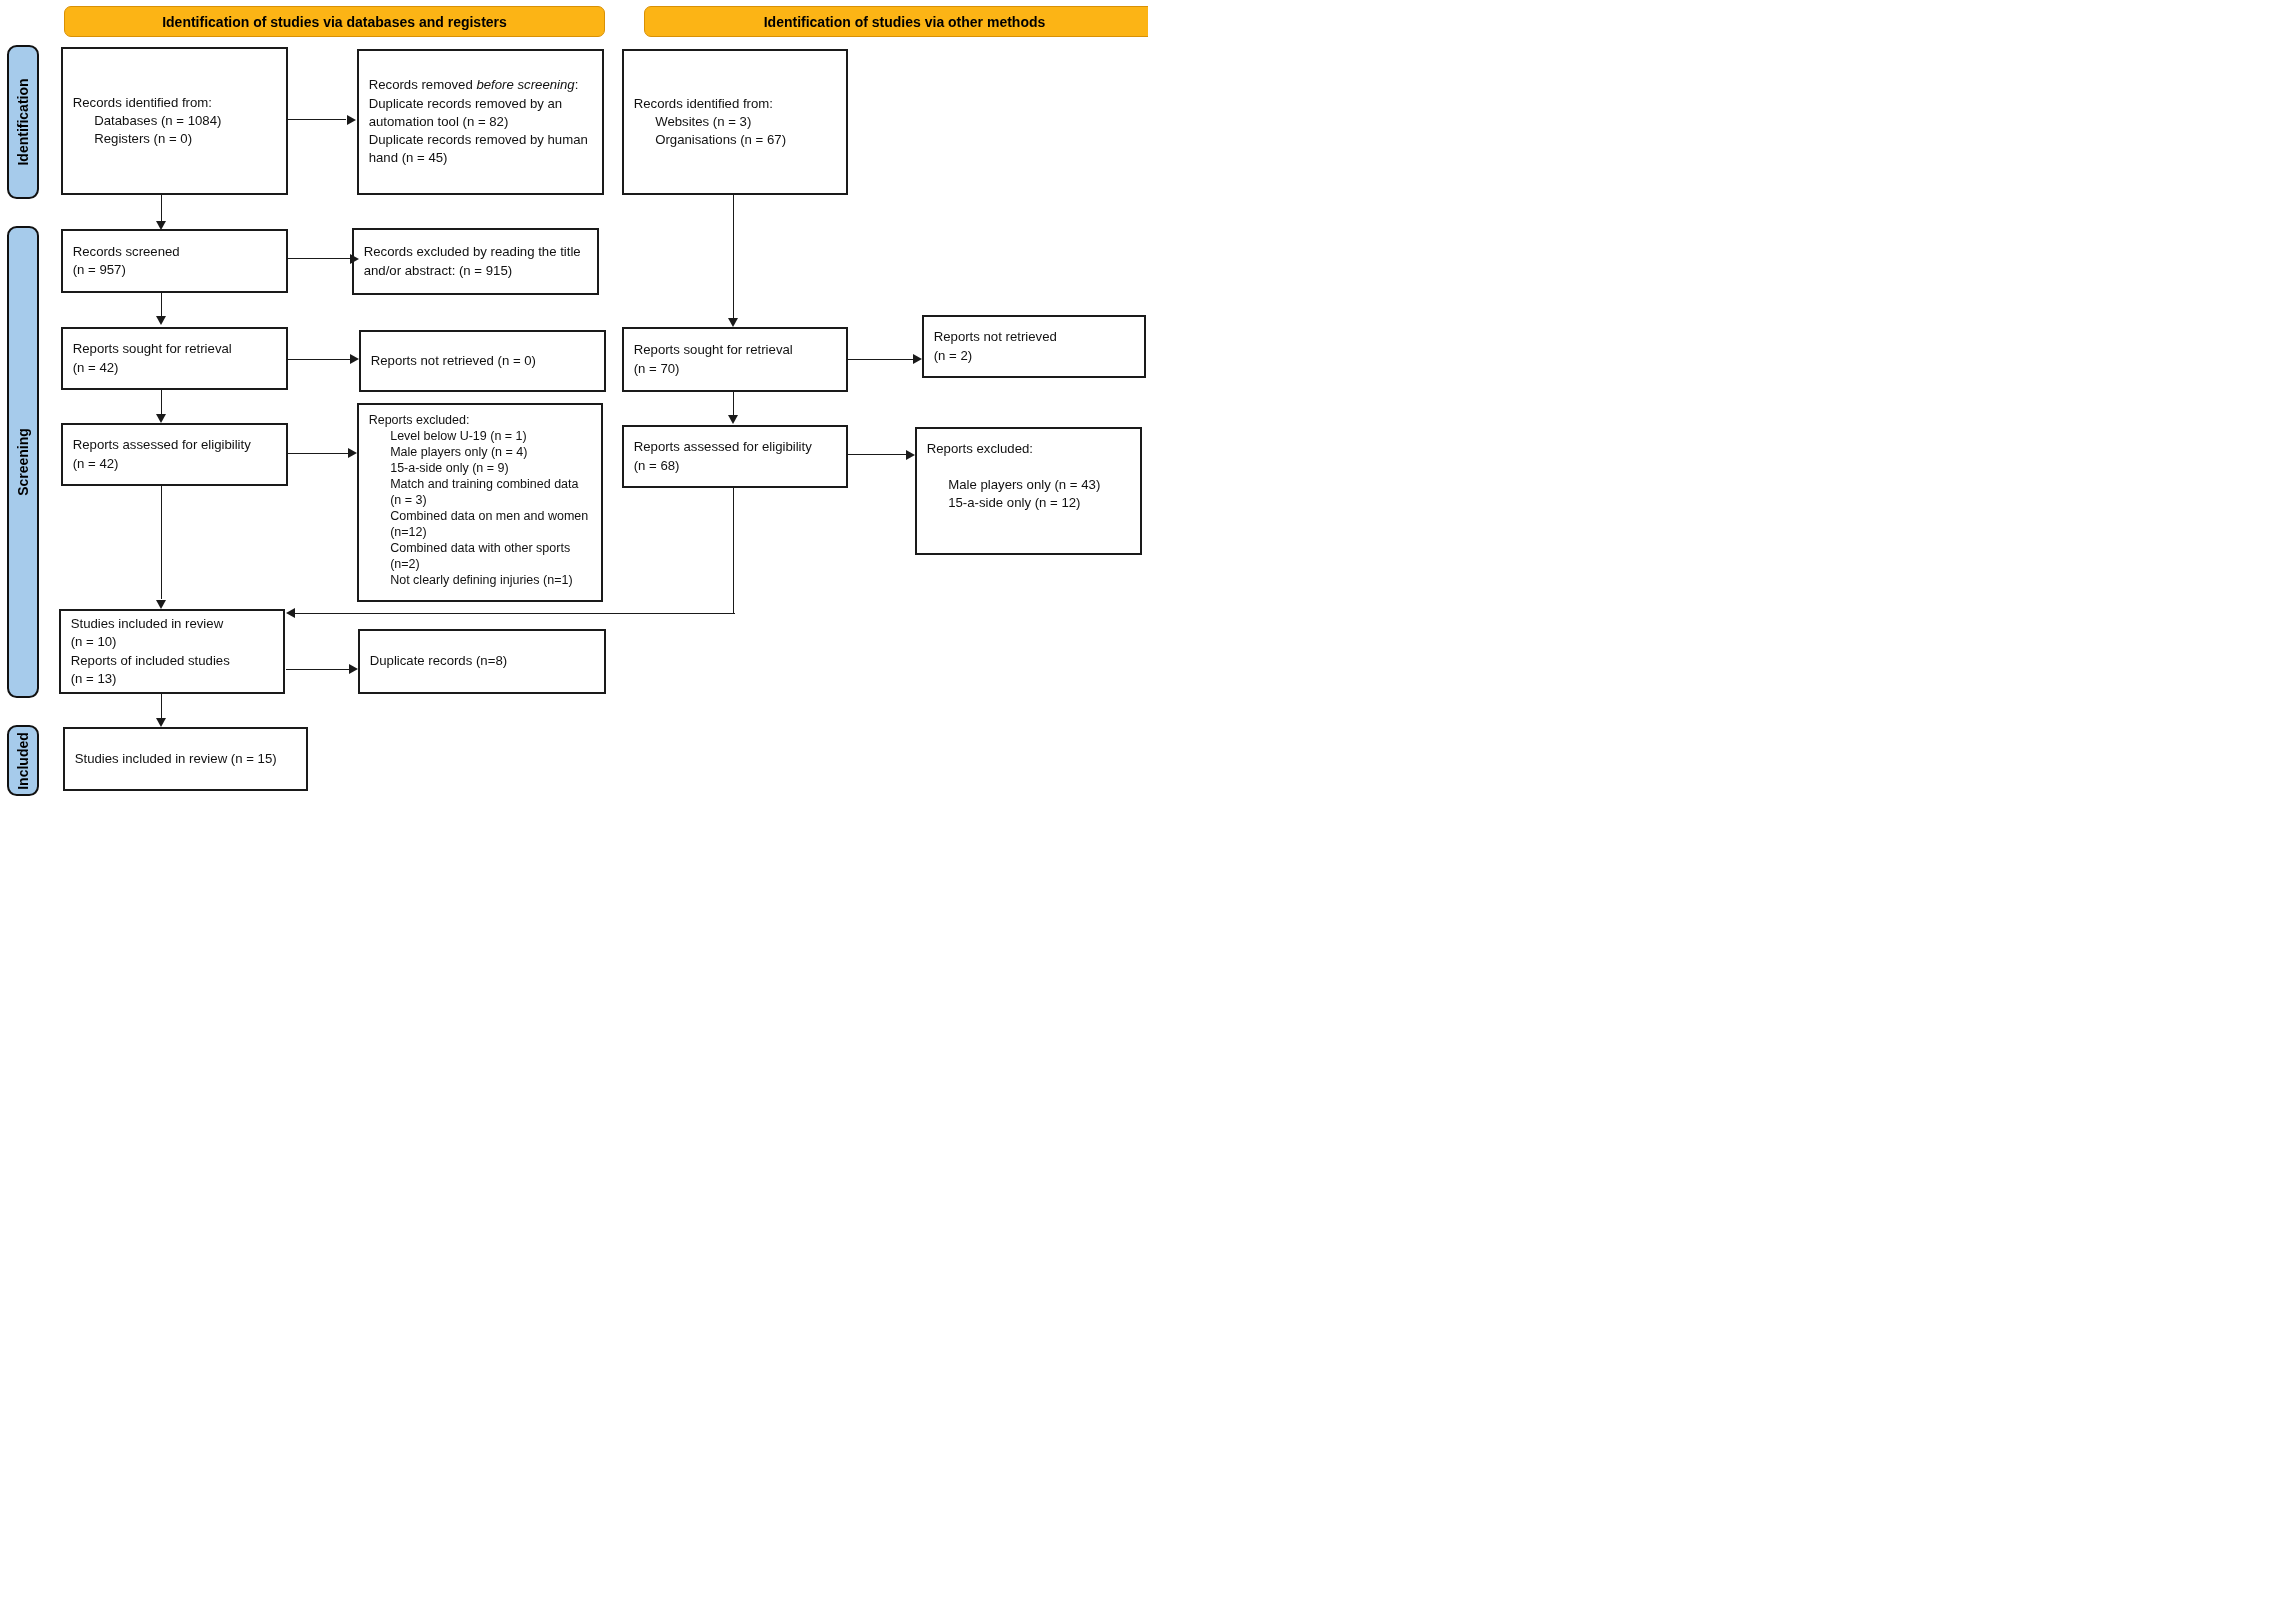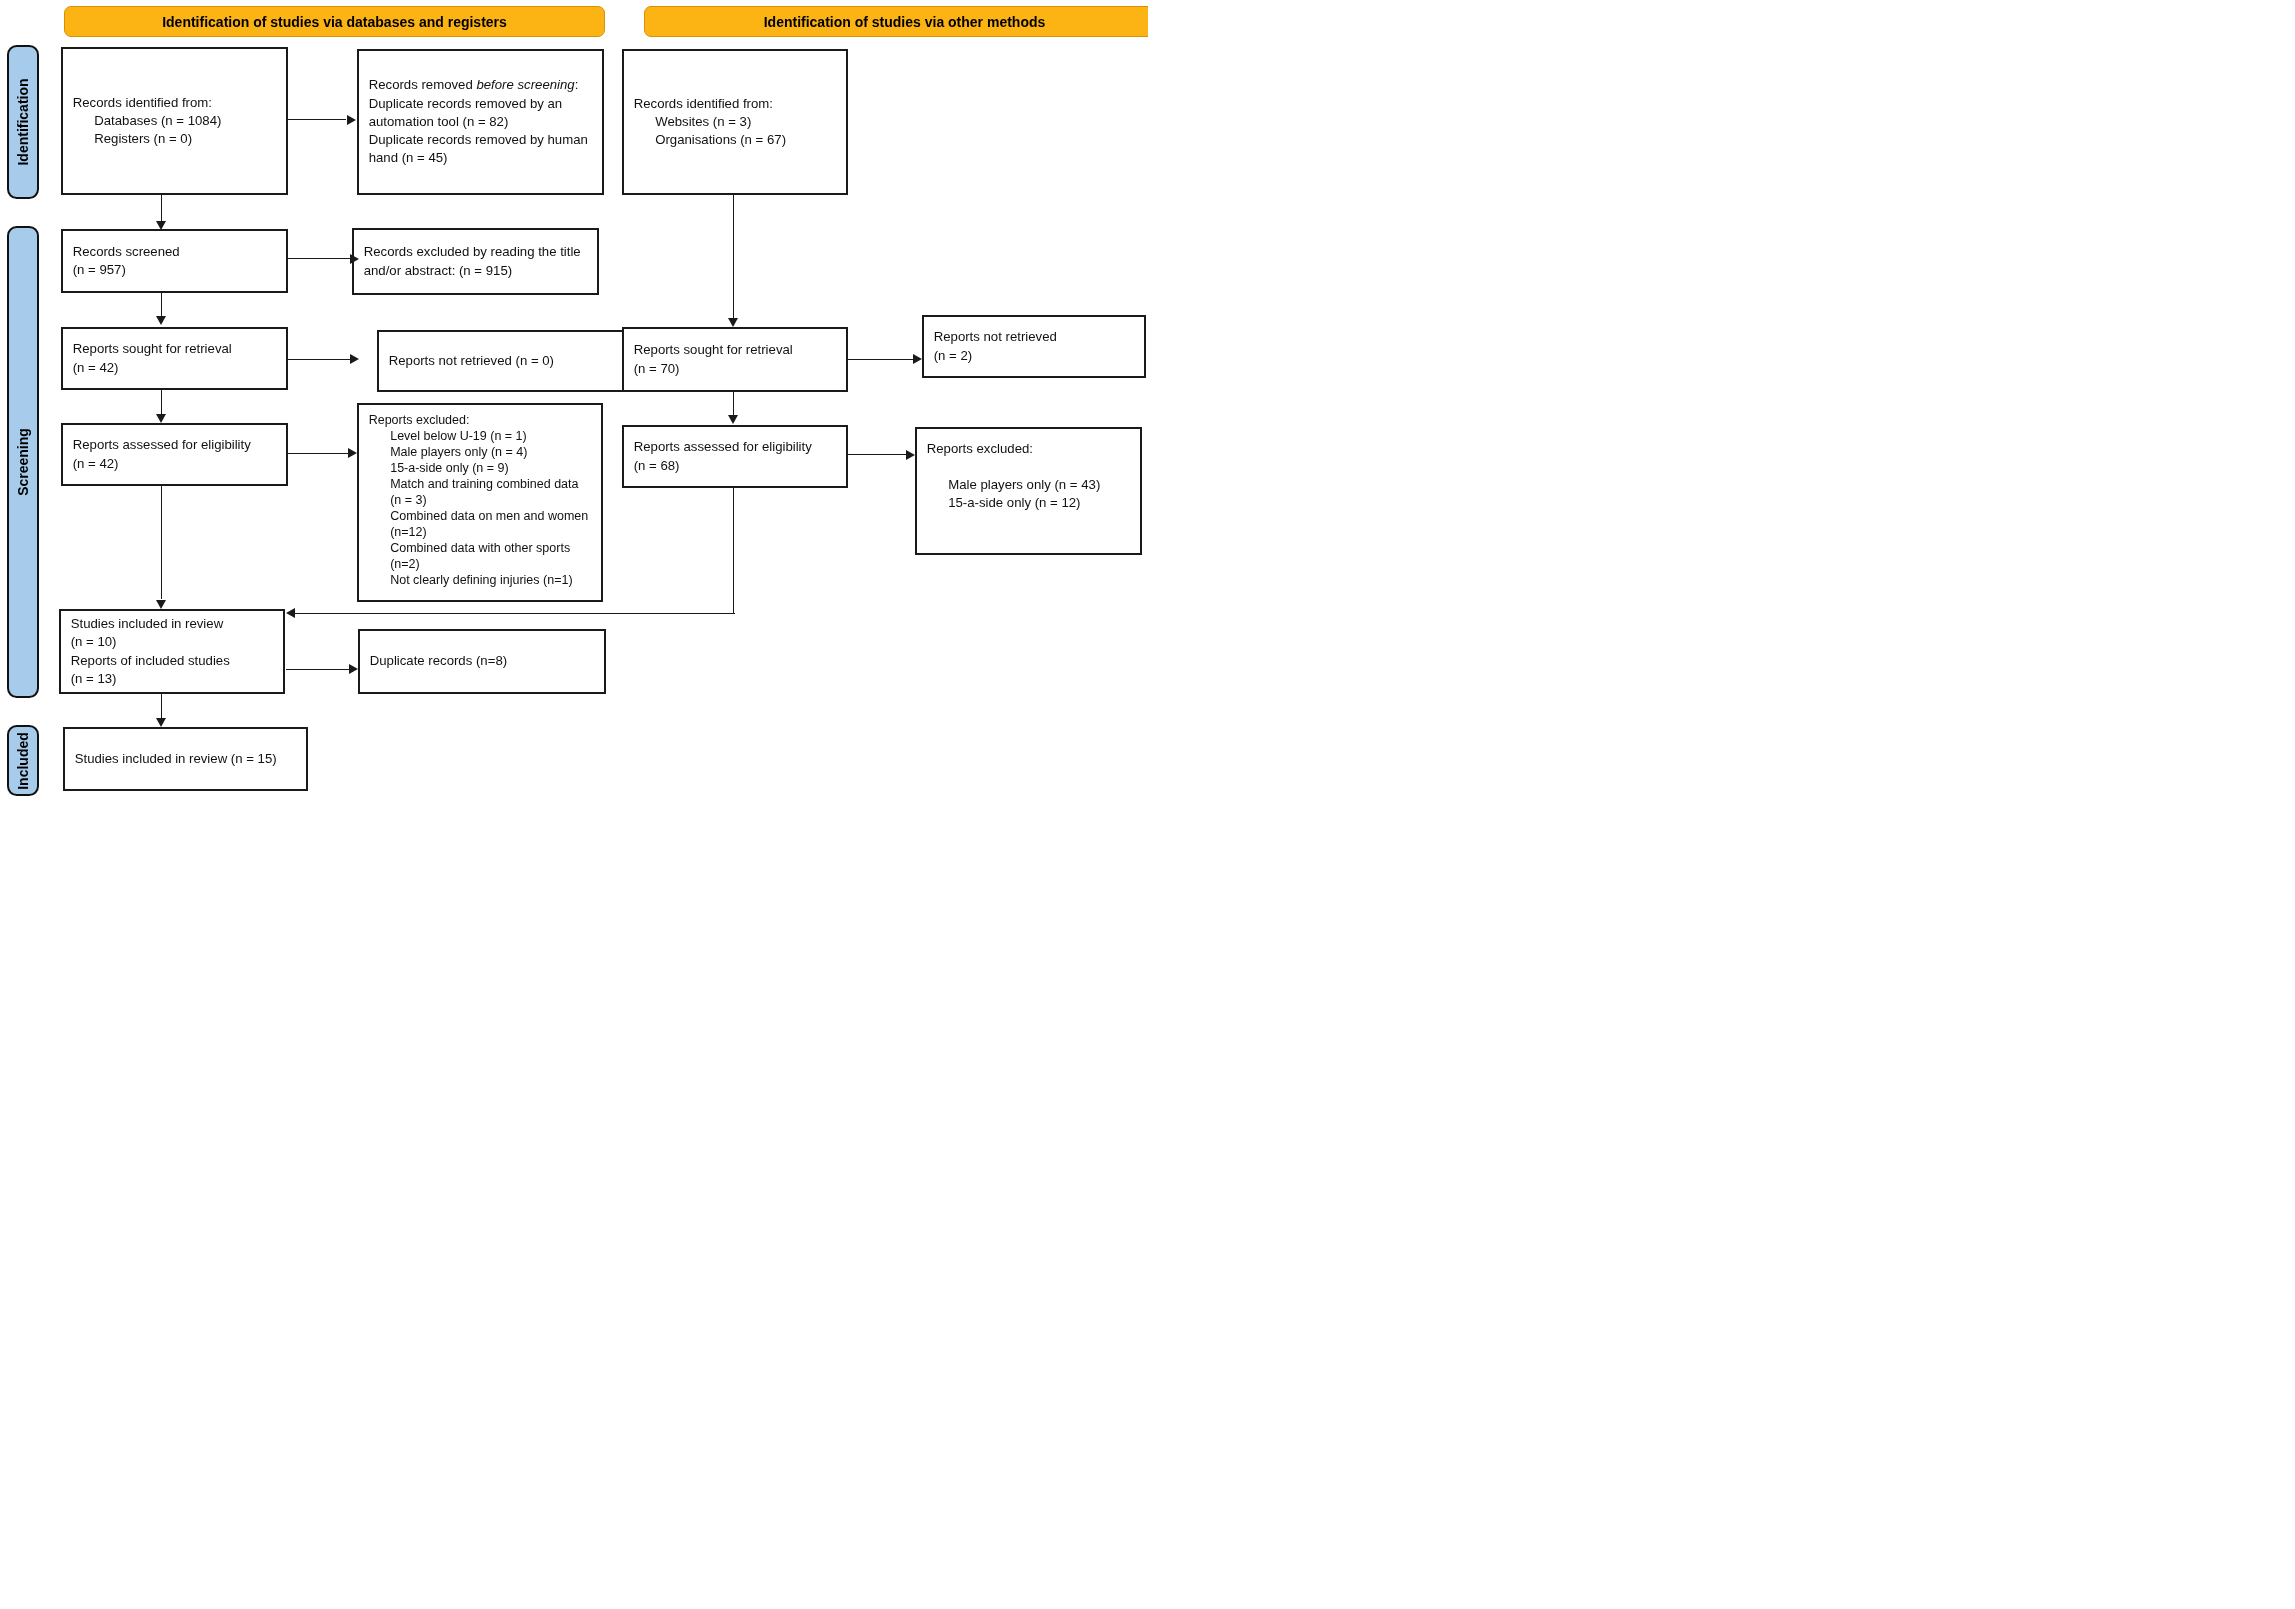--- a/index.html
+++ b/index.html
@@ -33,21 +33,21 @@
   .box .line{white-space:nowrap;}
   .indent{margin-left:21.5px;}
   .topalign{justify-content:flex-start;}
 
   #box-l1{left:61px;  top:47px;  width:227px; height:148px;}
   #box-m1{left:357px; top:49px;  width:247px; height:146px;}
   #box-r1{left:622px; top:49px;  width:226px; height:146px;}
   #box-l2{left:61px;  top:229px; width:227px; height:64px;}
   #box-m2{left:352px; top:228px; width:247px; height:67px;}
   #box-l3{left:61px;  top:327px; width:227px; height:63px;}
-  #box-m3{left:359px; top:330px; width:247px; height:62px;margin-left:18px;}
+  #box-m3{left:359px; top:330px; width:247px; height:62px;}
   #box-r2{left:622px; top:327px; width:226px; height:65px;}
   #box-rf1{left:922px; top:315px; width:224px; height:63px;}
   #box-l4{left:61px;  top:423px; width:227px; height:63px;}
   #box-m4{left:357px; top:403px; width:246px; height:199px; font-size:12.5px; line-height:1.28; padding-top:7px;}
   #box-r3{left:622px; top:425px; width:226px; height:63px;}
   #box-rf2{left:915px; top:427px; width:227px; height:128px; padding-top:11px;}
   #box-rf2 .indent{margin-top:18px;}
   #box-l5{left:59px;  top:609px; width:226px; height:85px;}
   #box-m5{left:358px; top:629px; width:248px; height:65px;}
   #box-l6{left:63px;  top:727px; width:245px; height:64px;}

